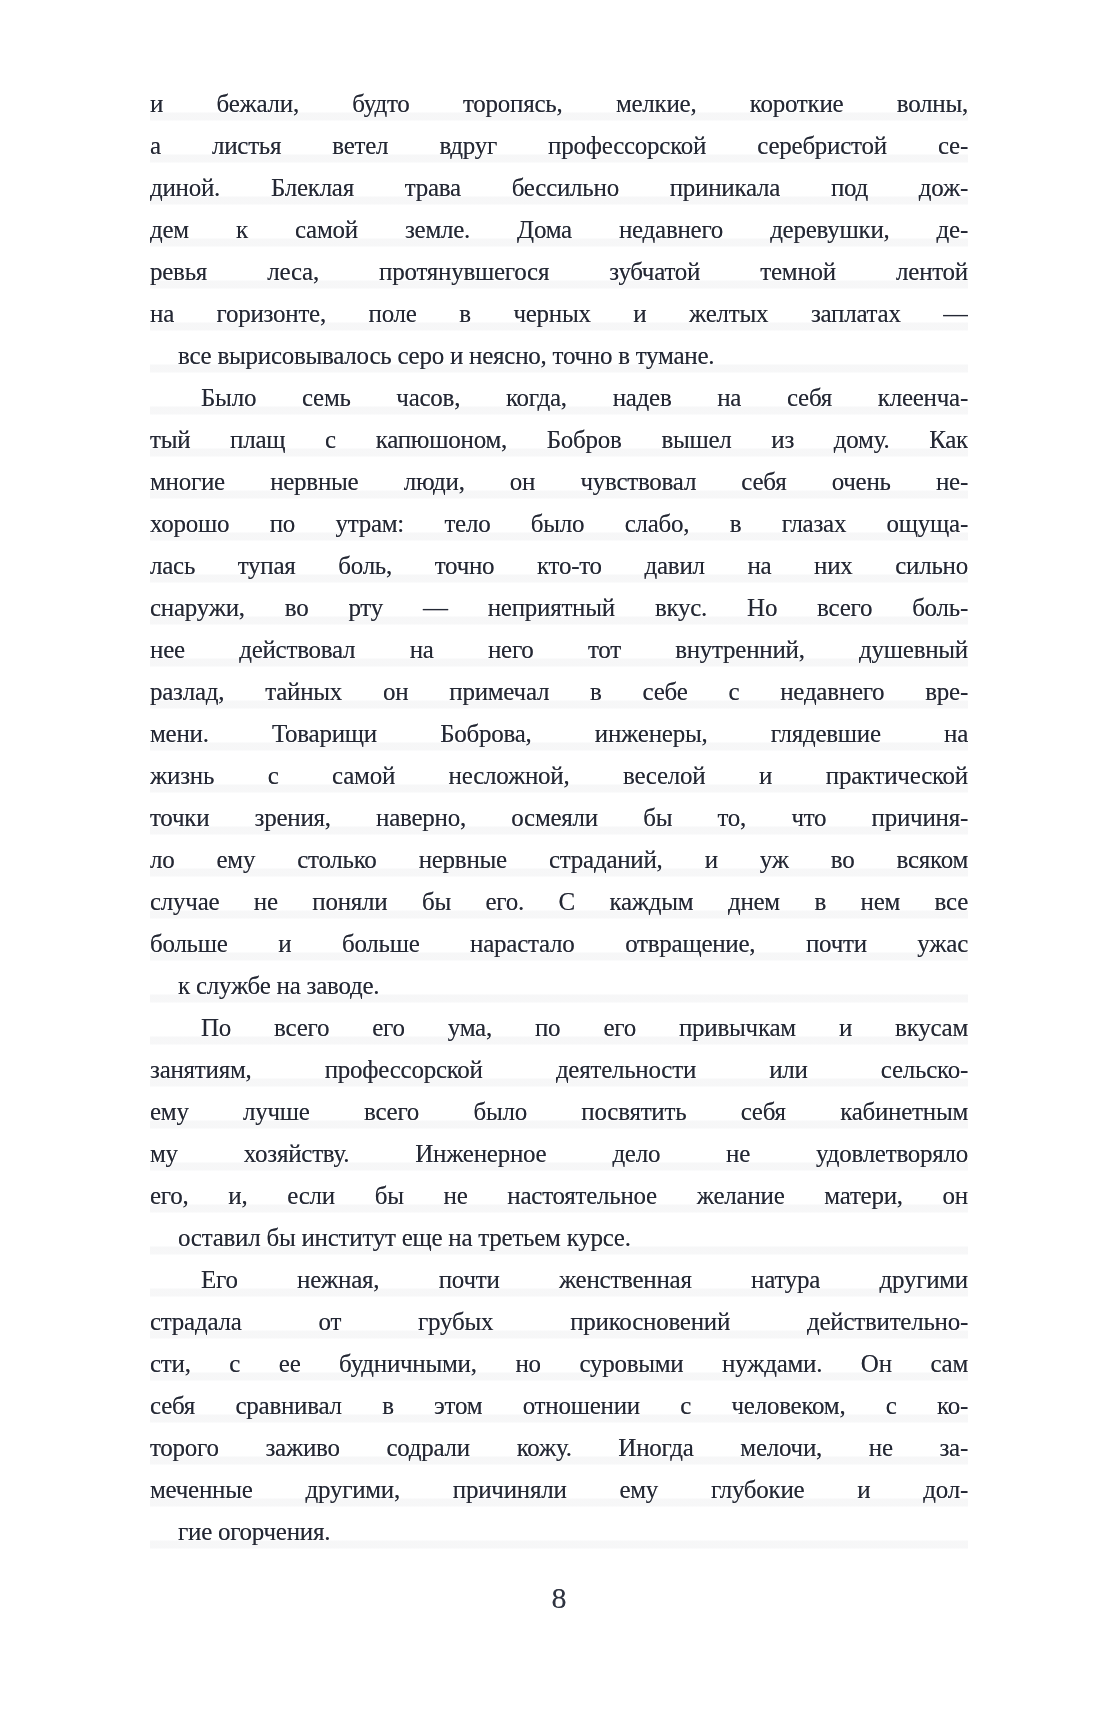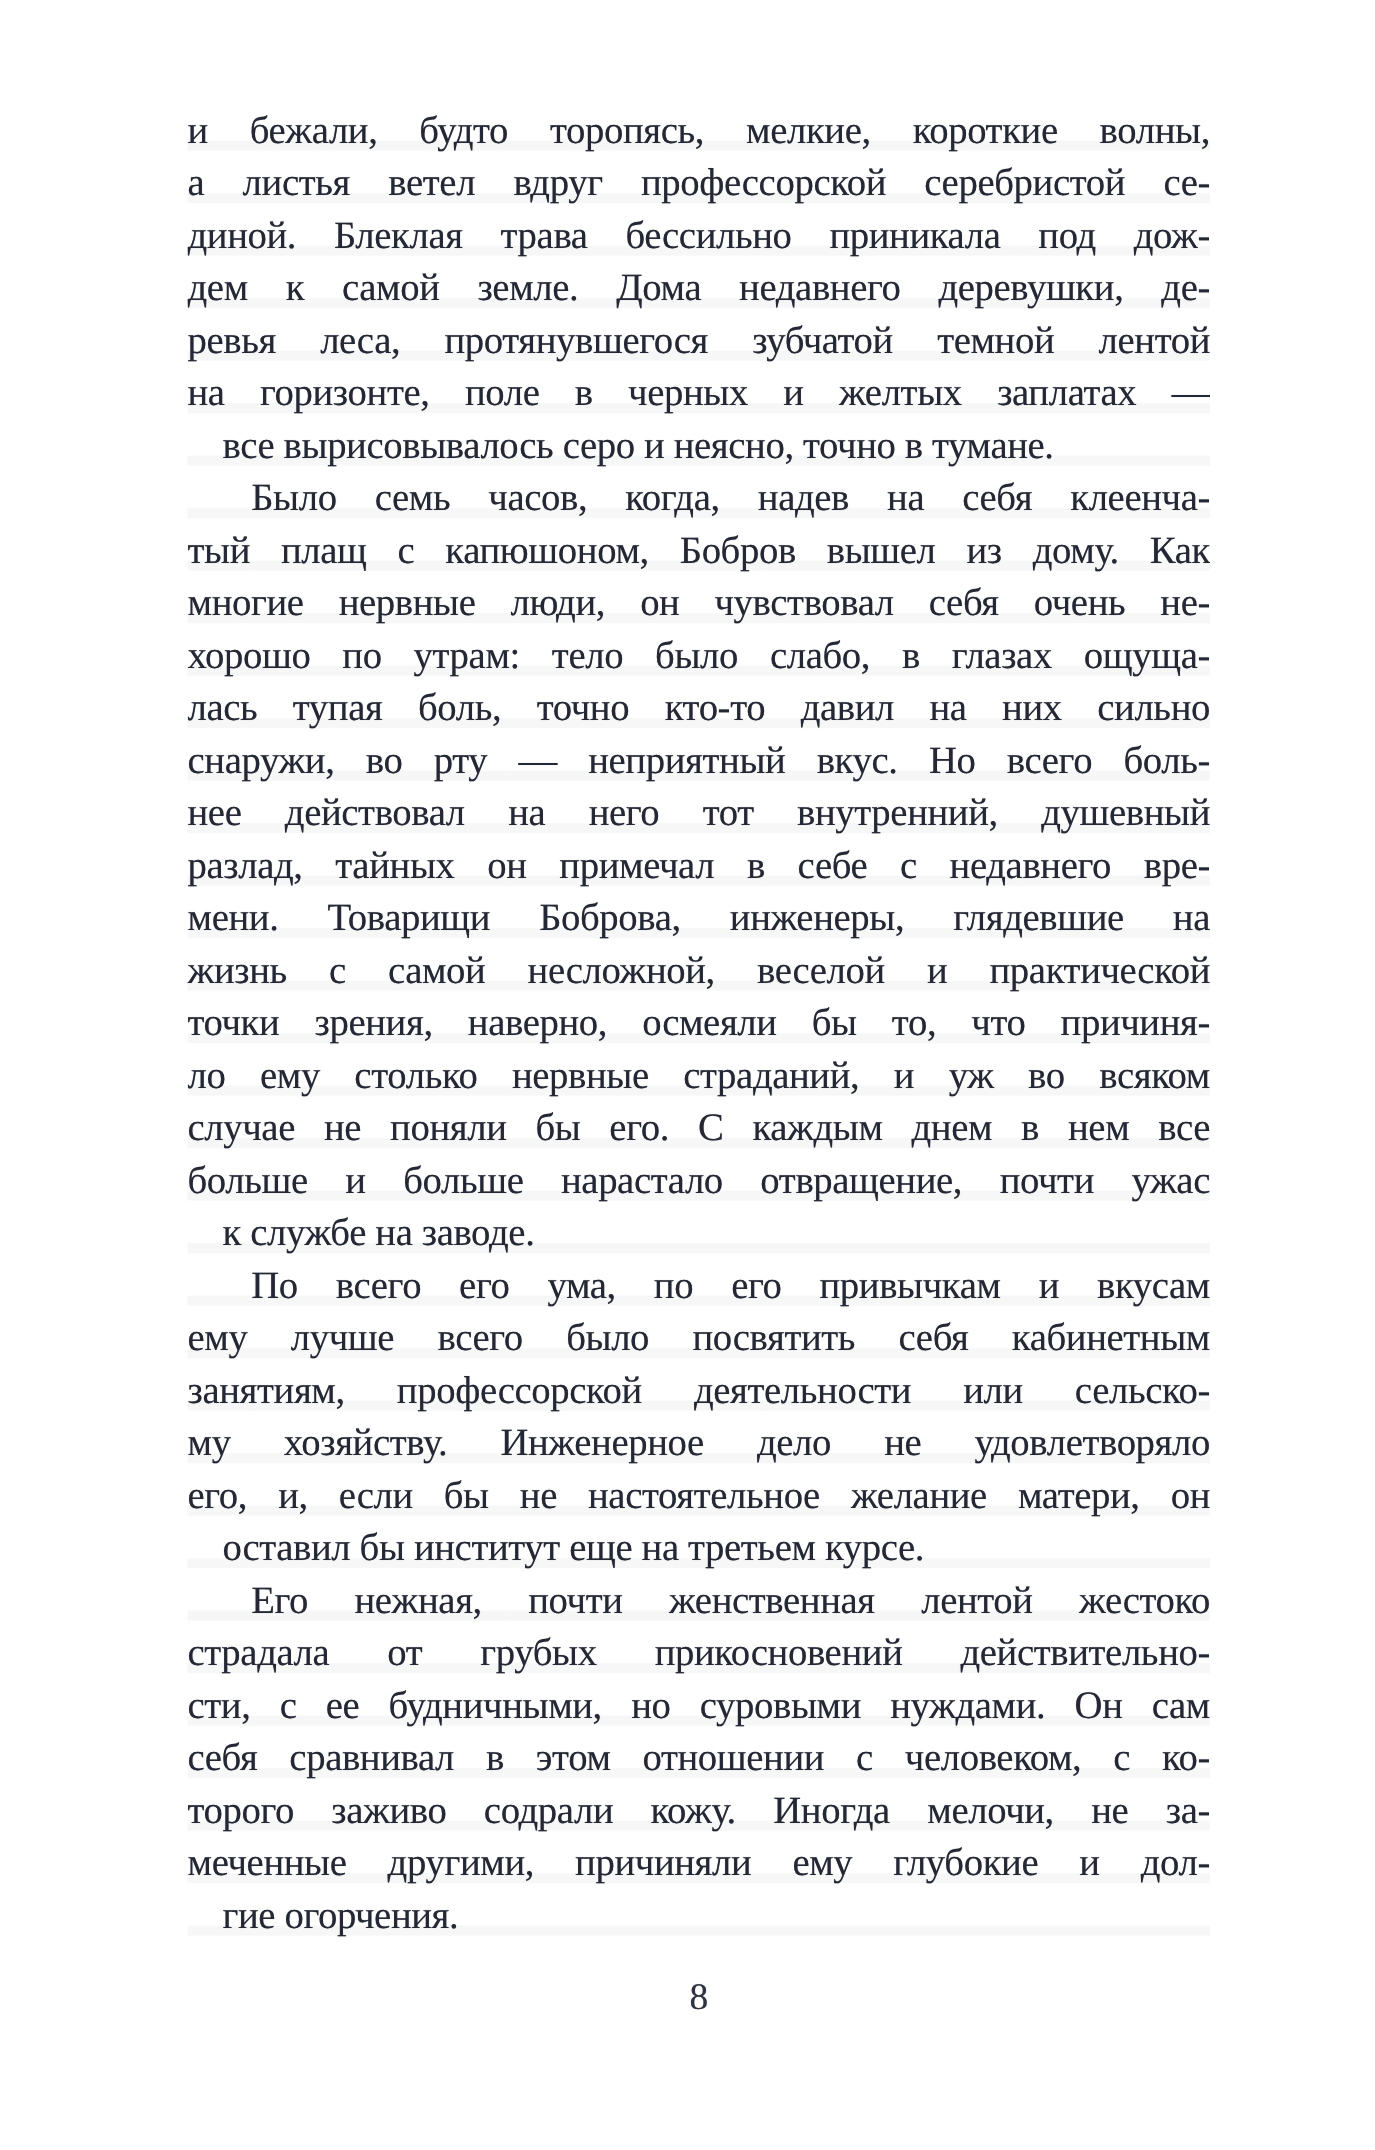--- a/index.html
+++ b/index.html
@@ -32,21 +32,21 @@
       rgba(0,0,0,0) 42px
     );
   }
   .paragraph {
     margin: 0;
     padding: 0;
   }
   .line {
     height: 42px;
     line-height: 42px;
-    font-size: 31px;
+    font-size: 25px;
     letter-spacing: -0.01em;
     text-align: justify;
     text-align-last: justify;
     overflow: hidden;
     white-space: normal;
     text-shadow: 0 0 0.6px rgba(36,40,52,0.55);
   }
   .line.last {
     text-align-last: left;
     margin-left: 28px;
@@ -93,28 +93,28 @@
         <div class="line">мени. Товарищи Боброва, инженеры, глядевшие на</div>
         <div class="line">жизнь с самой несложной, веселой и практической</div>
         <div class="line">точки зрения, наверно, осмеяли бы то, что причиня-</div>
         <div class="line">ло ему столько нервные страданий, и уж во всяком</div>
         <div class="line">случае не поняли бы его. С каждым днем в нем все</div>
         <div class="line">больше и больше нарастало отвращение, почти ужас</div>
         <div class="line last">к службе на заводе.</div>
       </div>
       <div class="paragraph">
         <div class="line indent">По всего его ума, по его привычкам и вкусам</div>
+        <div class="line">занятиям, профессорской деятельности или сельско-</div>
         <div class="line">ему лучше всего было посвятить себя кабинетным</div>
-        <div class="line">занятиям, профессорской деятельности или сельско-</div>
         <div class="line">му хозяйству. Инженерное дело не удовлетворяло</div>
         <div class="line">его, и, если бы не настоятельное желание матери, он</div>
         <div class="line last">оставил бы институт еще на третьем курсе.</div>
       </div>
       <div class="paragraph">
-        <div class="line indent">Его нежная, почти женственная лентой жестоко</div>
+        <div class="line indent">Его нежная, почти женственная натура другими</div>
         <div class="line">страдала от грубых прикосновений действительно-</div>
         <div class="line">сти, с ее будничными, но суровыми нуждами. Он сам</div>
         <div class="line">себя сравнивал в этом отношении с человеком, с ко-</div>
         <div class="line">торого заживо содрали кожу. Иногда мелочи, не за-</div>
         <div class="line">меченные другими, причиняли ему глубокие и дол-</div>
         <div class="line last">гие огорчения.</div>
       </div>
     </div>
   <div class="page-number">8</div>
 </div>

